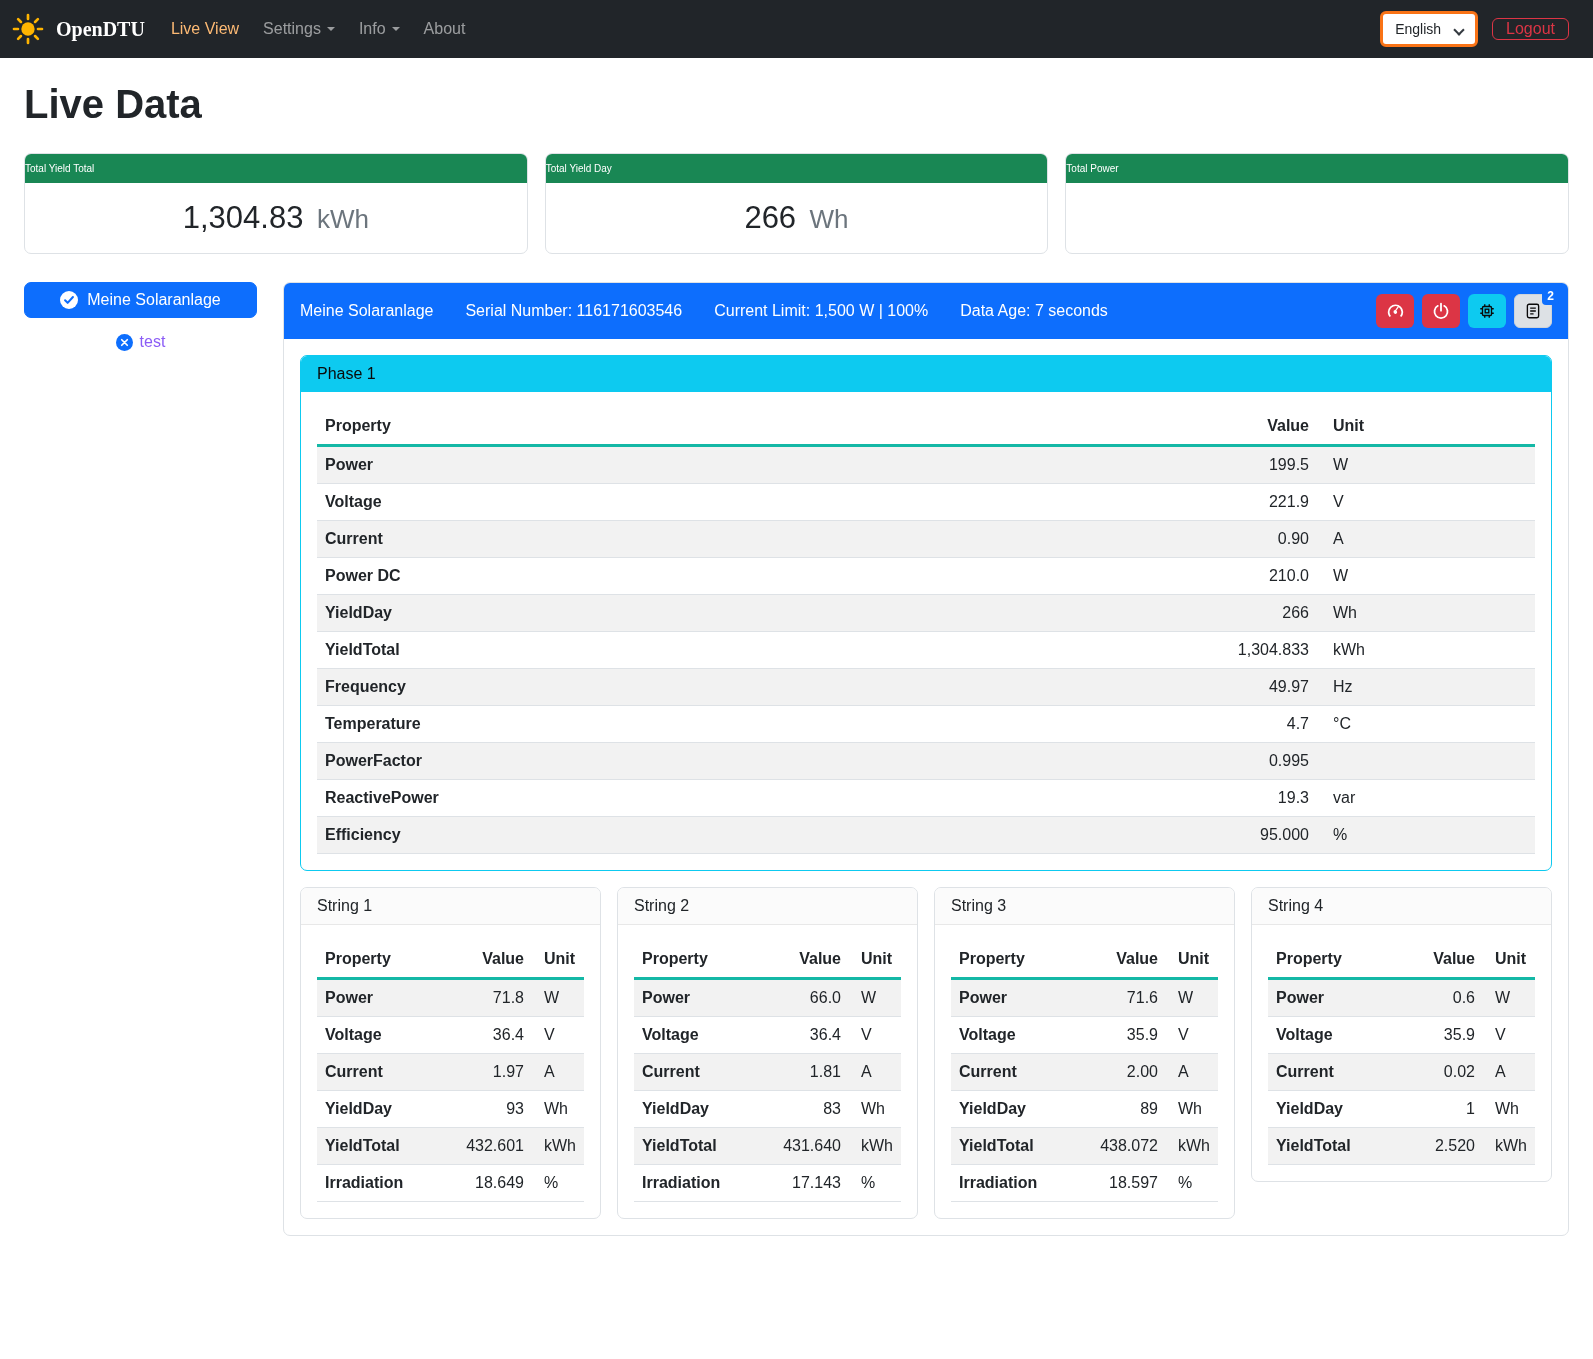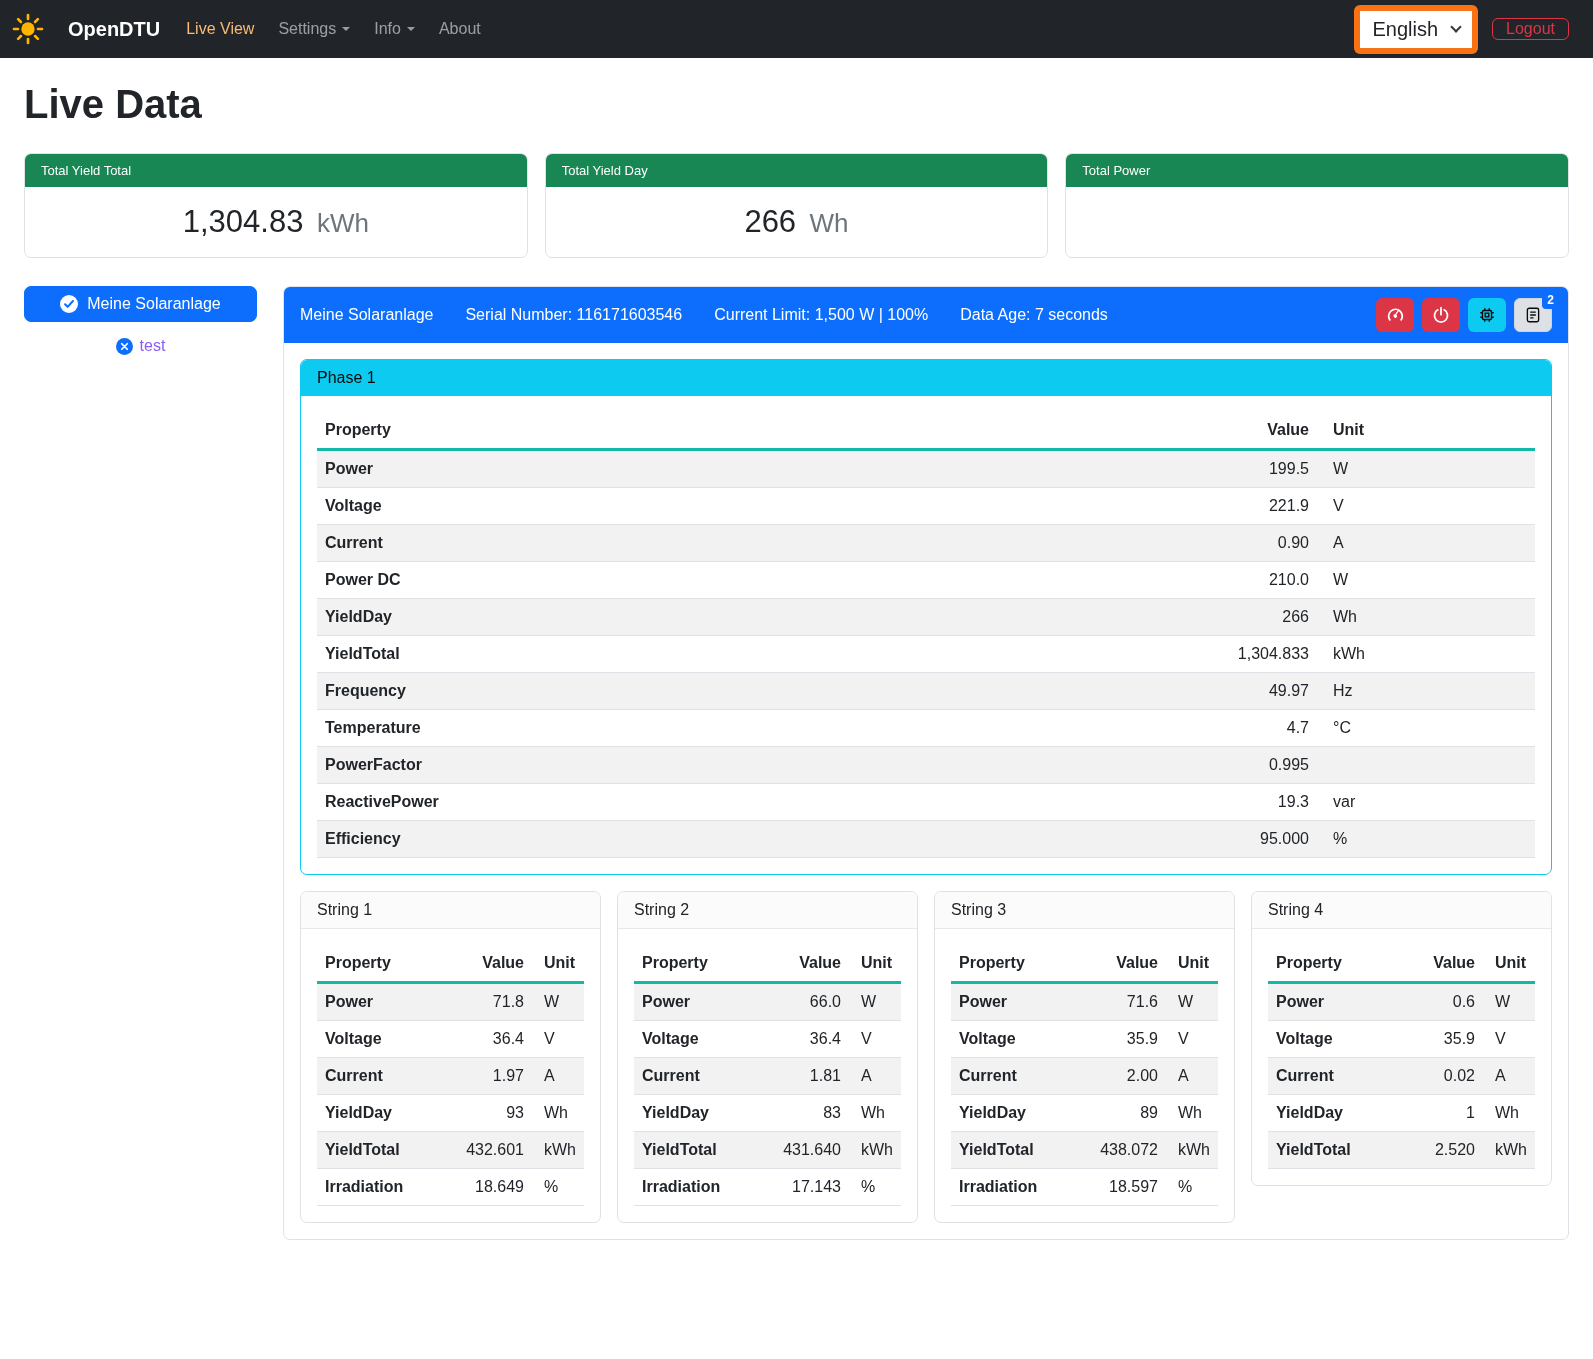--- a/index.html
+++ b/index.html
@@ -11,59 +11,59 @@
     font-size: 16px;
   }
 
   
   .navbar {
     display: flex; align-items: center; justify-content: space-between;
     background: #212529; height: 58px; padding: 0 24px 0 12px;
   }
   .nav-left { display: flex; align-items: center; }
   .brand {
-    display: flex; align-items: center; gap: 24px;
+    display: flex; align-items: center; gap: 12px;
     color: #fff; font-size: 20px; font-weight: 600; text-decoration: none;
-    margin-right: 18px; cursor: pointer;
+    margin-right: 18px; cursor: pointer; font-family: Liberation Serif, serif;
   }
   .nav-link {
     color: rgba(255,255,255,.55); text-decoration: none; font-size: 16px;
     padding: 8px 8px; margin-right: 8px; cursor: pointer; display: inline-flex; align-items: center;
   }
   .nav-link.active { color: #fdba74; }
   .caret {
     display: inline-block; margin-left: 6px;
     border-left: 4px solid transparent; border-right: 4px solid transparent;
     border-top: 4px solid currentColor;
   }
   .nav-right { display: flex; align-items: center; gap: 14px; }
   .lang-select {
     position: relative; background: #fff; color: #212529;
-    border: 6px solid #f97316; border-radius: 6px;
-    padding: 7px 34px 7px 12px; font-size: 20px; cursor: pointer;
+    border: 3px solid #f97316; border-radius: 6px;
+    padding: 7px 34px 7px 12px; font-size: 14px; cursor: pointer;
   }
   .select-caret {
     position: absolute; right: 12px; top: 12px;
     width: 8px; height: 8px;
     border-right: 2px solid #343a40; border-bottom: 2px solid #343a40;
     transform: rotate(45deg);
   }
   .logout-btn {
     background: transparent; color: #dc3545; border: 1px solid #dc3545;
     border-radius: 6px; padding: 1px 13px; font-size: 16px; cursor: pointer;
     font-family: inherit;
   }
 
   
   .container { padding: 10px 24px 28px; }
   h1.page-title { font-size: 40px; font-weight: 600; margin: 14px 0 26px; }
 
   .summary-grid { display: grid; grid-template-columns: repeat(3, 1fr); gap: 17px; }
   .summary-card { border: 1px solid #dee2e6; border-radius: 7px; overflow: hidden; background: #fff; }
-  .summary-header { background: #198754; color: #fff; padding: 9px 16px; font-size: 13px; }
+  .summary-header { background: #198754; color: #fff; padding: 9px 0; font-size: 10px; }
   .summary-body { padding: 17px 16px; text-align: center; }
   .summary-value { font-size: 31px; font-weight: 400; color: #212529; }
   .summary-unit { font-size: 26px; color: #6c757d; margin-left: 9px; }
 
   
   .content-row { display: flex; gap: 26px; margin-top: 28px; align-items: flex-start; }
   .sidebar { width: 233px; flex: none; }
   .inverter-btn {
     width: 100%; display: flex; align-items: center; justify-content: center; gap: 9px;
     background: #0d6efd; color: #fff; border: 1px solid #0d6efd; border-radius: 7px;

